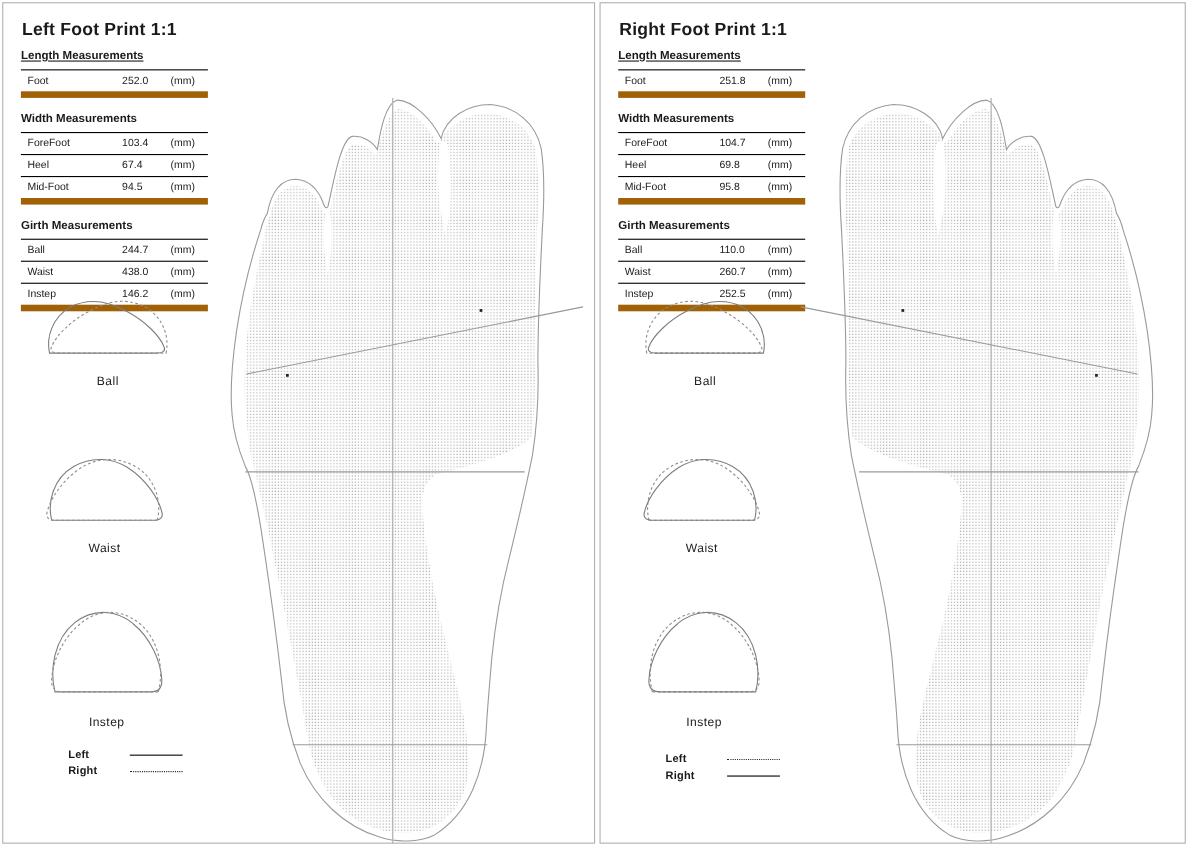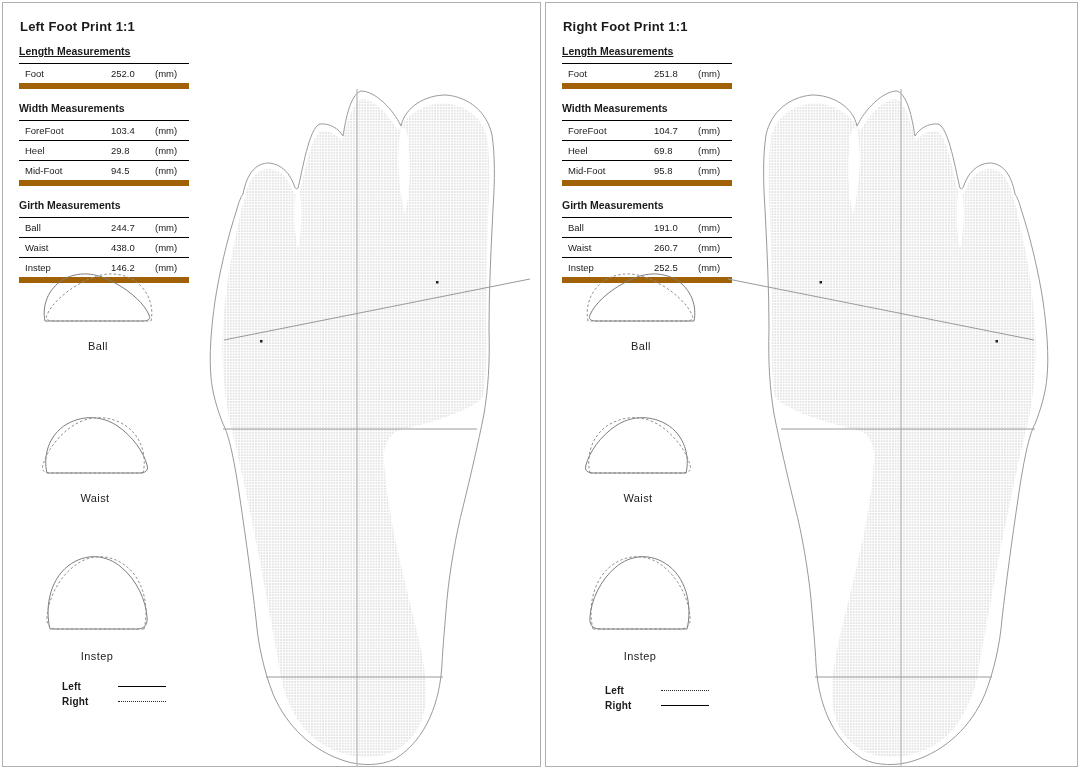--- a/index.html
+++ b/index.html
@@ -9,21 +9,21 @@
     font-family:"Liberation Sans",sans-serif;
   }
   .panel{
     position:absolute;top:2px;height:763px;background:#fff;
     border:1px solid #b0b0b0;
   }
   .panel-left{left:2px;width:537px;}
   .panel-right{left:545px;width:531px;}
   .panel-title{
     position:absolute;left:17px;top:16px;
-    font-size:13px;font-weight:bold;letter-spacing:.2px;
+    font-size:16px;font-weight:bold;letter-spacing:.2px;
   }
   .meas-col{position:absolute;left:16px;top:42px;width:170px;}
   .sec-heading{
     font-size:10.5px;font-weight:bold;margin:13px 0 6px 0;
   }
   .sec-heading.first{margin-top:0;text-decoration:underline;}
   .mtable{width:100%;}
   .mrow{
     display:flex;align-items:center;
     border-top:1px solid #000;
@@ -66,21 +66,21 @@
 
     <div class="sec-heading">Width Measurements</div>
     <div class="mtable">
       <div class="mrow">
         <span class="mlabel">ForeFoot</span>
         <span class="mvalue">103.4</span>
         <span class="munit">(mm)</span>
       </div>
       <div class="mrow">
         <span class="mlabel">Heel</span>
-        <span class="mvalue">29.8</span>
+        <span class="mvalue">67.4</span>
         <span class="munit">(mm)</span>
       </div>
       <div class="mrow">
         <span class="mlabel">Mid-Foot</span>
         <span class="mvalue">94.5</span>
         <span class="munit">(mm)</span>
       </div>
     </div>
 
     <div class="sec-heading">Girth Measurements</div>
@@ -186,21 +186,21 @@
         <span class="mlabel">Mid-Foot</span>
         <span class="mvalue">95.8</span>
         <span class="munit">(mm)</span>
       </div>
     </div>
 
     <div class="sec-heading">Girth Measurements</div>
     <div class="mtable">
       <div class="mrow">
         <span class="mlabel">Ball</span>
-        <span class="mvalue">191.0</span>
+        <span class="mvalue">110.0</span>
         <span class="munit">(mm)</span>
       </div>
       <div class="mrow">
         <span class="mlabel">Waist</span>
         <span class="mvalue">260.7</span>
         <span class="munit">(mm)</span>
       </div>
       <div class="mrow">
         <span class="mlabel">Instep</span>
         <span class="mvalue">252.5</span>

